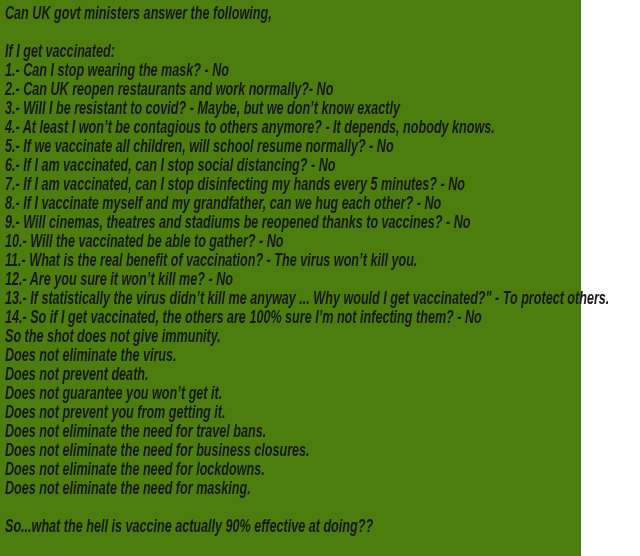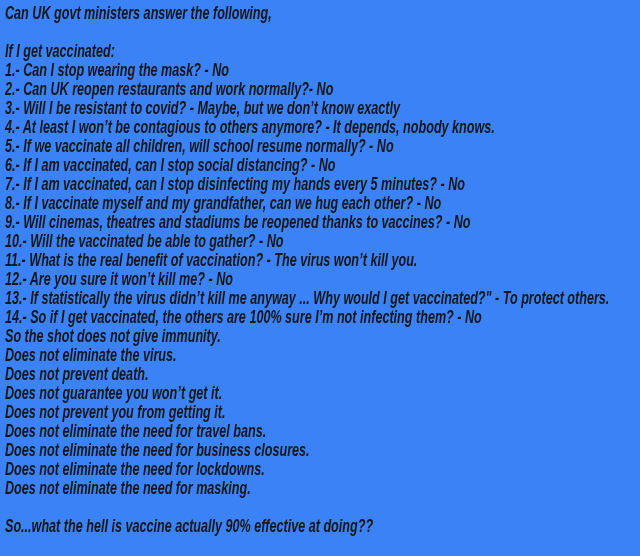--- a/index.html
+++ b/index.html
@@ -7,23 +7,23 @@
     padding: 0;
   }
   body {
     width: 640px;
     height: 556px;
     background: #ffffff;
     overflow: hidden;
   }
   .canvas {
     position: relative;
-    width: 640px;
+    width: 581px;
     height: 556px;
-    background: #3b82f6;
+    background: #4d7c0f;
   }
   
   .condense {
     position: absolute;
     left: 5px;
     top: 4px;
     width: 912px;
     transform: scaleX(0.70);
     transform-origin: top left;
     font-family: "Liberation Sans", sans-serif;

